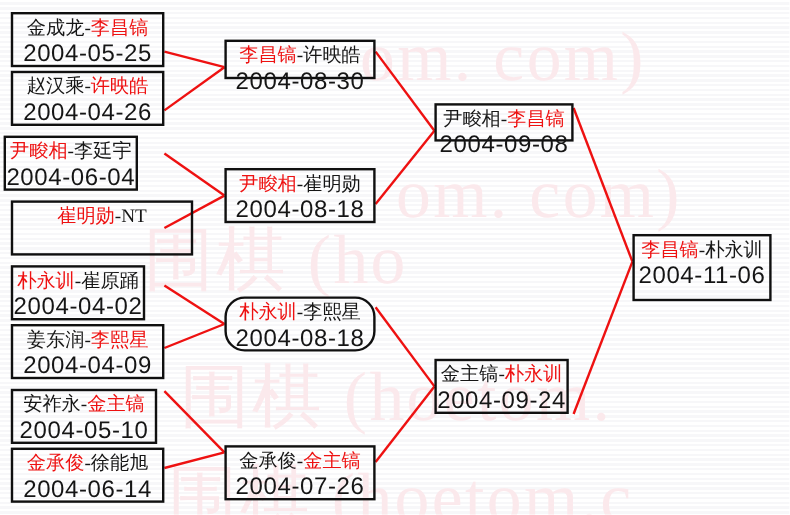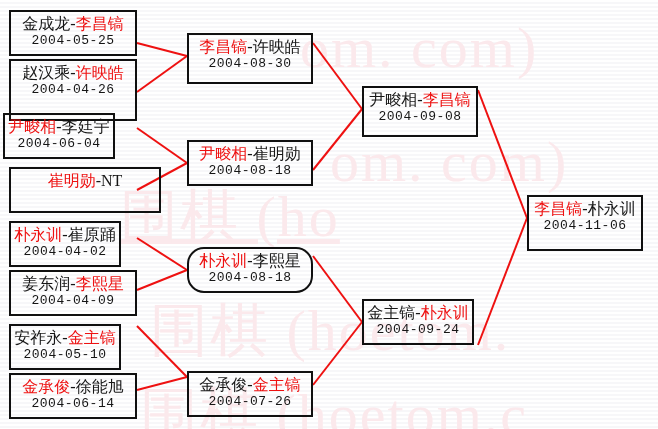--- a/index.html
+++ b/index.html
@@ -35,21 +35,21 @@
   .wm {
     position: absolute;
     color: #fbe9ec;
     font-family: "Liberation Serif", "DejaVu Serif", serif;
     white-space: nowrap;
     letter-spacing: 2px;
     user-select: none;
   }
   .wm-a { top: 14px;  left: 300px; font-size: 58px; }
   .wm-b { top: 128px; left: 330px; font-size: 58px; }
-  .wm-c { top: 178px; left: 120px; font-size: 58px; text-decoration: underline; }
+  .wm-c { top: 178px; left: 120px; font-size: 58px; }
   .wm-d { top: 292px; left: 150px; font-size: 58px; }
   .wm-e { top: 376px; left: 140px; font-size: 58px; }
 
   
   #connector-layer {
     position: absolute;
     inset: 0;
     z-index: 1;
     pointer-events: none;
   }
@@ -67,23 +67,23 @@
   }
   .match-players {
     font-size: 16px;
     white-space: nowrap;
     color: #111111;
   }
   .match-players .p-win  { color: #ee1111; }
   .match-players .p-lose { color: #161616; }
   .match-players .sep    { color: #161616; }
   .match-date {
-    font-size: 13px;
+    font-size: 20px;
     color: #151515;
-    font-family: Liberation Mono, monospace;
+    font-family: Liberation Sans, sans-serif;
     letter-spacing: 0.5px;
     margin-top: 1px;
     white-space: nowrap;
   }
 </style>
 </head>
 <body>
 
 <div id="bracket-root">
 
@@ -119,64 +119,64 @@
       <path d="M478 90 L527 218"></path>
       <path d="M478 345 L527 218"></path>
     </g>
   </svg>
 
   <div id="boxes">
       <div class="match-box" style="left: 9px; top: 10px; width: 128px; height: 46px;">
         <div class="match-players"><span class="p-lose">金成龙</span><span class="sep">-</span><span class="p-win">李昌镐</span></div>
         <div class="match-date">2004-05-25</div>
       </div>
-      <div class="match-box" style="left: 9px; top: 59px; width: 128px; height: 62px;">
+      <div class="match-box" style="left: 9px; top: 59px; width: 128px; height: 46px;">
         <div class="match-players"><span class="p-lose">赵汉乘</span><span class="sep">-</span><span class="p-win">许映皓</span></div>
         <div class="match-date">2004-04-26</div>
       </div>
       <div class="match-box" style="left: 3px; top: 113px; width: 112px; height: 46px;">
         <div class="match-players"><span class="p-win">尹畯相</span><span class="sep">-</span><span class="p-lose">李廷宇</span></div>
         <div class="match-date">2004-06-04</div>
       </div>
       <div class="match-box" style="left: 9px; top: 167px; width: 152px; height: 46px;">
         <div class="match-players"><span class="p-win">崔明勋</span><span class="sep">-</span><span class="p-lose">NT</span></div>
       </div>
       <div class="match-box" style="left: 9px; top: 221px; width: 112px; height: 46px;">
         <div class="match-players"><span class="p-win">朴永训</span><span class="sep">-</span><span class="p-lose">崔原踊</span></div>
         <div class="match-date">2004-04-02</div>
       </div>
       <div class="match-box" style="left: 9px; top: 270px; width: 128px; height: 46px;">
         <div class="match-players"><span class="p-lose">姜东润</span><span class="sep">-</span><span class="p-win">李熙星</span></div>
         <div class="match-date">2004-04-09</div>
       </div>
-      <div class="match-box" style="left: 9px; top: 324px; width: 112px; height: 46px;">
+      <div class="match-box" style="left: 9px; top: 324px; width: 122px; height: 46px;">
         <div class="match-players"><span class="p-lose">安祚永</span><span class="sep">-</span><span class="p-win">金主镐</span></div>
         <div class="match-date">2004-05-10</div>
       </div>
       <div class="match-box" style="left: 9px; top: 373px; width: 128px; height: 46px;">
         <div class="match-players"><span class="p-win">金承俊</span><span class="sep">-</span><span class="p-lose">徐能旭</span></div>
         <div class="match-date">2004-06-14</div>
       </div>
-      <div class="match-box" style="left: 187px; top: 33px; width: 126px; height: 51px;">
+      <div class="match-box" style="left: 187px; top: 33px; width: 126px; height: 33px;">
         <div class="match-players"><span class="p-win">李昌镐</span><span class="sep">-</span><span class="p-lose">许映皓</span></div>
         <div class="match-date">2004-08-30</div>
       </div>
       <div class="match-box" style="left: 187px; top: 140px; width: 126px; height: 46px;">
         <div class="match-players"><span class="p-win">尹畯相</span><span class="sep">-</span><span class="p-lose">崔明勋</span></div>
         <div class="match-date">2004-08-18</div>
       </div>
       <div class="match-box" style="left: 187px; top: 247px; width: 126px; height: 46px; border-radius: 17px;">
         <div class="match-players"><span class="p-win">朴永训</span><span class="sep">-</span><span class="p-lose">李熙星</span></div>
         <div class="match-date">2004-08-18</div>
       </div>
       <div class="match-box" style="left: 187px; top: 371px; width: 126px; height: 46px;">
         <div class="match-players"><span class="p-lose">金承俊</span><span class="sep">-</span><span class="p-win">金主镐</span></div>
         <div class="match-date">2004-07-26</div>
       </div>
-      <div class="match-box" style="left: 362px; top: 86px; width: 116px; height: 51px;">
+      <div class="match-box" style="left: 362px; top: 86px; width: 116px; height: 32px;">
         <div class="match-players"><span class="p-lose">尹畯相</span><span class="sep">-</span><span class="p-win">李昌镐</span></div>
         <div class="match-date">2004-09-08</div>
       </div>
       <div class="match-box" style="left: 362px; top: 299px; width: 112px; height: 46px;">
         <div class="match-players"><span class="p-lose">金主镐</span><span class="sep">-</span><span class="p-win">朴永训</span></div>
         <div class="match-date">2004-09-24</div>
       </div>
       <div class="match-box" style="left: 527px; top: 195px; width: 116px; height: 56px;">
         <div class="match-players"><span class="p-win">李昌镐</span><span class="sep">-</span><span class="p-lose">朴永训</span></div>
         <div class="match-date">2004-11-06</div>

